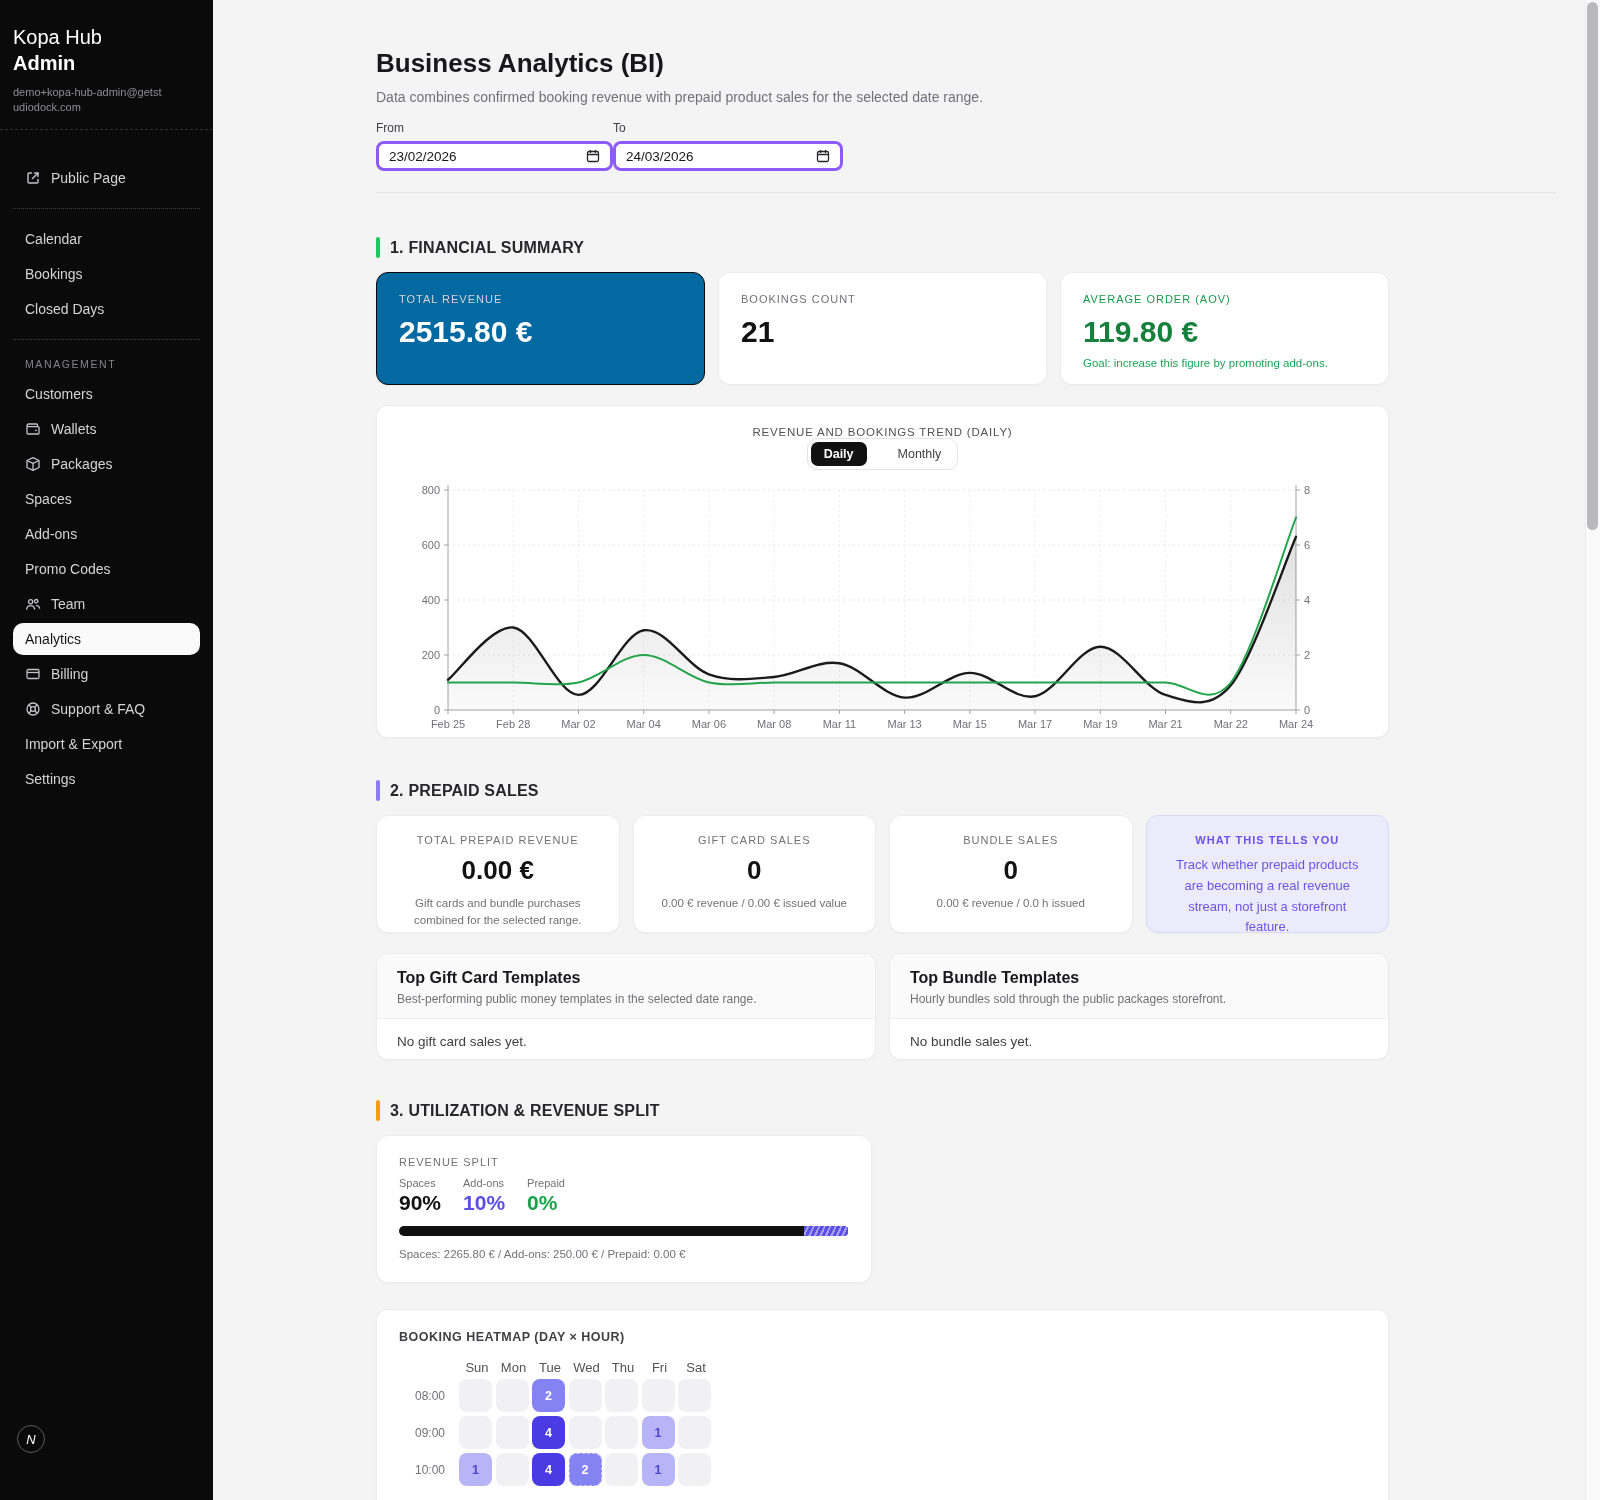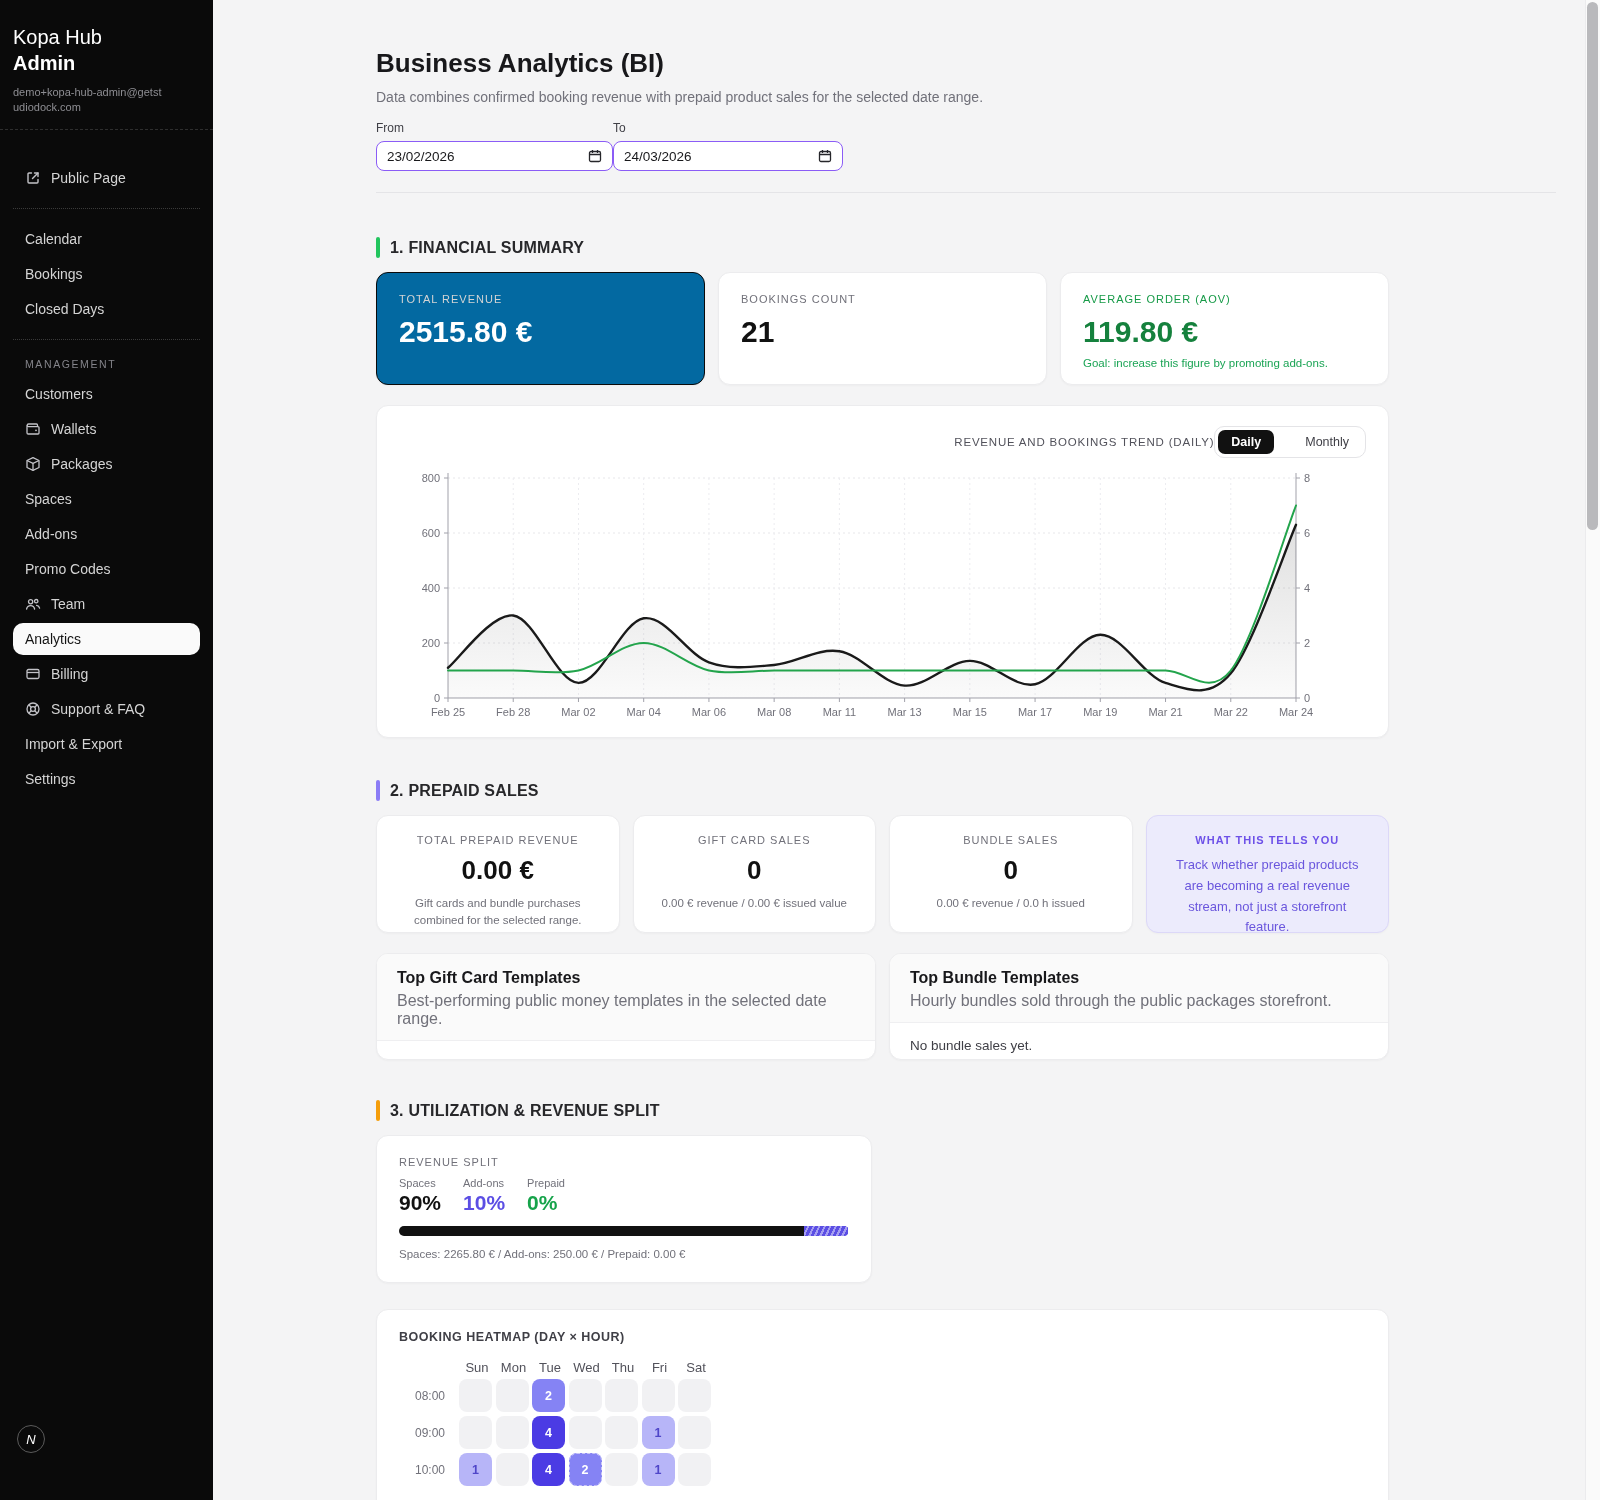--- a/index.html
+++ b/index.html
@@ -20,21 +20,21 @@
   .nav-ico svg { width:16px; height:16px; }
   .mgmt-label { font-size:10.5px; letter-spacing:1.6px; color:#84848a; margin:18px 12px 8px 12px; font-weight:500; }
   .sb-logo { position:absolute; left:17px; bottom:47px; width:28px; height:28px; border:1px solid #5a5a5a; border-radius:50%; display:flex; align-items:center; justify-content:center; color:#fff; font-size:13px; font-style:italic; }
 
   
   .main { position:absolute; left:213px; top:0; right:0; bottom:0; padding:48px 0 0 163px; }
   .page-title { font-size:26px; font-weight:600; color:#18181b; }
   .page-sub { font-size:14px; color:#71717a; margin-top:10px; }
   .dates { display:flex; gap:0; margin-top:16px; }
   .date-label { font-size:12px; color:#3f3f46; margin-bottom:6px; }
-  .date-field { width:237px; height:30px; background:#fff; border:1px solid #8b5cf6; border-radius:8px; padding:0 10px; display:flex; align-items:center; justify-content:space-between; font-size:13.5px; color:#18181b; cursor:text; }
+  .date-field { width:237px; height:30px; background:#fff; border:3px solid #8b5cf6; border-radius:8px; padding:0 10px; display:flex; align-items:center; justify-content:space-between; font-size:13.5px; color:#18181b; cursor:text; }
   .date-field svg { width:14px; height:14px; color:#26262b; }
   .hr { border-top:1px solid #e4e4e7; width:1180px; margin-top:21px; }
 
   .section-head { display:flex; align-items:center; gap:10px; margin-top:44px; }
   .sec-bar { width:4px; height:21px; border-radius:2px; background:#22c55e; display:inline-block; }
   .sec-title { font-size:16px; font-weight:700; letter-spacing:0.2px; color:#27272a; }
 
   .card { background:#fff; border:1px solid #ececee; border-radius:12px; box-shadow:0 1px 2px rgba(0,0,0,0.03); }
   .klabel { font-size:11px; letter-spacing:1px; color:#71717a; font-weight:500; }
   .kvalue { font-size:30px; font-weight:700; color:#111; margin-top:10px; }
@@ -42,40 +42,40 @@
   .fin-grid { display:grid; grid-template-columns:repeat(3,1fr); gap:13px; margin-top:14px; width:1013px; }
   .fin-card { padding:20px 22px; height:113px; }
   .fin-card.dark { background:#0369a1; border-color:#0a0a0a; }
   .fin-card.dark .klabel { color:#d4d4d4; }
   .fin-card.dark .kvalue { color:#fff; }
   .fin-card.aov .klabel { color:#169a47; }
   .fin-card.aov .kvalue { color:#15813d; }
   .aov-note { font-size:11.5px; color:#1ba455; margin-top:8px; }
 
   .chart-card { width:1013px; margin-top:20px; padding:20px 22px 12px 22px; height:333px; }
-  .chart-head { display:flex; justify-content:flex-end; align-items:center; }
+  .chart-head { display:flex; justify-content:center; align-items:center;flex-direction:column; }
   .chart-title { font-size:11.5px; letter-spacing:0.8px; color:#52525b; font-weight:500; }
   .toggle { display:flex; gap:18px; border:1px solid #e4e4e7; border-radius:10px; padding:3px; background:#fff; }
   .tg { font-size:12.5px; padding:5px 13px; border-radius:7px; color:#3f3f46; cursor:pointer; }
   .tg.on { background:#111; color:#fff; font-weight:600; }
   .chart-svg-wrap { margin-top:10px; }
 
   .prepaid-grid { display:grid; grid-template-columns:repeat(4,1fr); gap:13px; margin-top:14px; width:1013px;text-align:center; }
   .pp-card { padding:18px 20px; height:118px; }
   .pp-value { font-size:26px; font-weight:700; color:#111; margin-top:9px; }
   .pp-note { font-size:11.5px; color:#71717a; line-height:1.5; margin-top:9px; }
   .pp-info { background:#ecebfc; border-color:#dcd8f8; }
   .pp-info .klabel { color:#6d51e8; font-weight:700; }
   .pp-info-text { font-size:13px; color:#6a56dd; line-height:1.6; margin-top:9px; }
 
   .tmpl-grid { display:grid; grid-template-columns:repeat(2,1fr); gap:13px; margin-top:20px; width:1013px; }
   .tmpl-card { overflow:hidden; height:107px; }
   .tmpl-head { background:#fafafa; border-bottom:1px solid #efeff1; padding:15px 20px 12px 20px; }
   .tmpl-title { font-size:16px; font-weight:700; color:#18181b; }
-  .tmpl-sub { font-size:16px; color:#71717a; margin-top:5px; }
+  .tmpl-sub { font-size:12px; color:#71717a; margin-top:5px; }
   .tmpl-empty { font-size:13.5px; color:#3f3f46; padding:15px 20px; }
 
   .util-grid { display:grid; grid-template-columns:repeat(2,1fr); gap:22px; margin-top:14px; width:1013px; }
   .util-card { padding:20px 22px; height:148px; }
   .util-value { font-size:30px; font-weight:700; color:#111; margin-top:8px; }
   .util-track { position:relative; height:9px; background:#ededef; border-radius:5px; margin-top:15px; }
   .util-dot { position:absolute; left:1px; top:-2px; width:13px; height:13px; background:#f59e0b; border-radius:50%; }
   .small-note { font-size:11.5px; color:#71717a; margin-top:12px; }
   .split-legend { display:flex; gap:22px; margin-top:9px; }
   .split-col .sname { font-size:11px; color:#71717a; }

